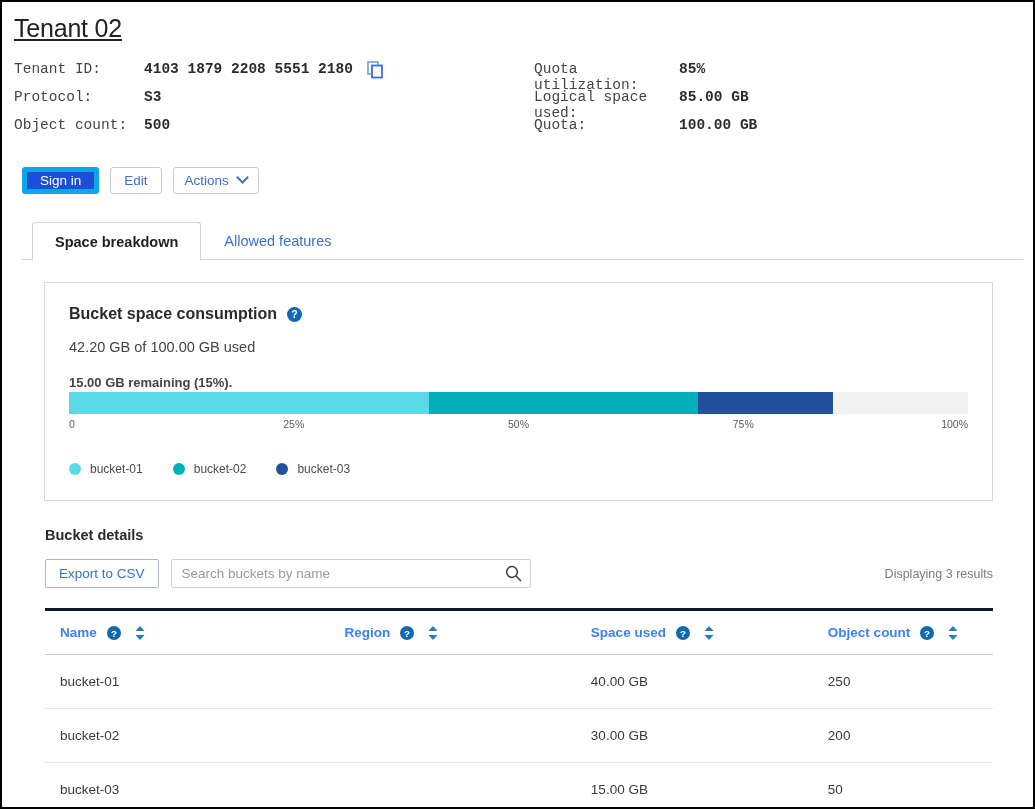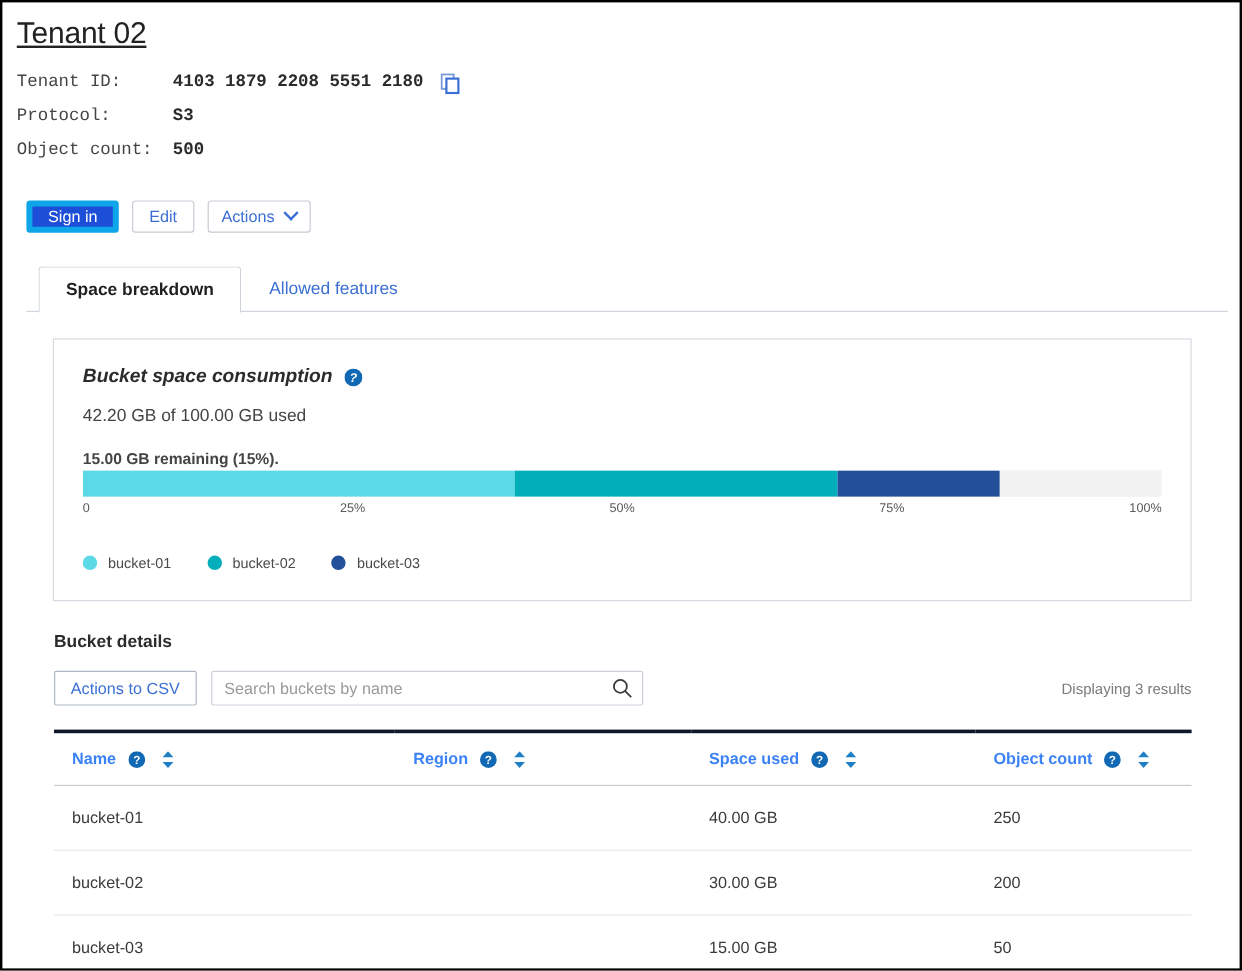--- a/index.html
+++ b/index.html
@@ -153,21 +153,20 @@
     background: #ffffff;
     padding: 22px 24px 24px 24px;
   }
   .card-title {
     display: flex;
     align-items: center;
     font-size: 16px;
     font-weight: bold;
     color: #2b2b2b;
     margin: 0 0 16px 0;
-    font-style: italic;
   }
   .help-icon {
     display: inline-flex;
     align-items: center;
     justify-content: center;
     margin-left: 10px;
     cursor: pointer;
     line-height: 0;
   }
   .card-sub {
@@ -328,20 +327,34 @@
         </div>
         <div class="meta-row">
           <span class="meta-label">Protocol:</span>
           <span class="meta-value">S3</span>
         </div>
         <div class="meta-row">
           <span class="meta-label">Object count:</span>
           <span class="meta-value">500</span>
         </div>
       </div>
+      <div class="meta-col right">
+        <div class="meta-row">
+          <span class="meta-label">Quota utilization:</span>
+          <span class="meta-value">85%</span>
+        </div>
+        <div class="meta-row">
+          <span class="meta-label">Logical space used:</span>
+          <span class="meta-value">85.00 GB</span>
+        </div>
+        <div class="meta-row">
+          <span class="meta-label">Quota:</span>
+          <span class="meta-value">100.00 GB</span>
+        </div>
+      </div>
     </div>
 
     <div class="btn-row">
       <div class="btn btn-primary">Sign in</div>
       <div class="btn btn-outline">Edit</div>
       <div class="btn btn-outline wide">
         <span>Actions</span>
         <span class="chev"></span>
       </div>
     </div>
@@ -393,21 +406,21 @@
         <div class="legend-item">
           <span class="legend-dot" style="background: rgb(35, 80, 155);"></span>
           <span>bucket-03</span>
         </div>
       </div>
     </div>
 
     <div class="section-title">Bucket details</div>
 
     <div class="toolbar">
-      <div class="btn-export">Actions to CSV</div>
+      <div class="btn-export">Export to CSV</div>
       <div class="search-box">
         <input class="search-input" type="text" placeholder="Search buckets by name" style="">
         <span class="search-icon">
           <svg width="17" height="17" viewBox="0 0 17 17" aria-hidden="true">
             <circle cx="7" cy="7" r="5.4" fill="none" stroke="#3a3a3a" stroke-width="1.5"></circle>
             <line x1="11" y1="11" x2="16" y2="16" stroke="#3a3a3a" stroke-width="1.5"></line>
           </svg>
         </span>
       </div>
       <div class="results-count">Displaying 3 results</div>

